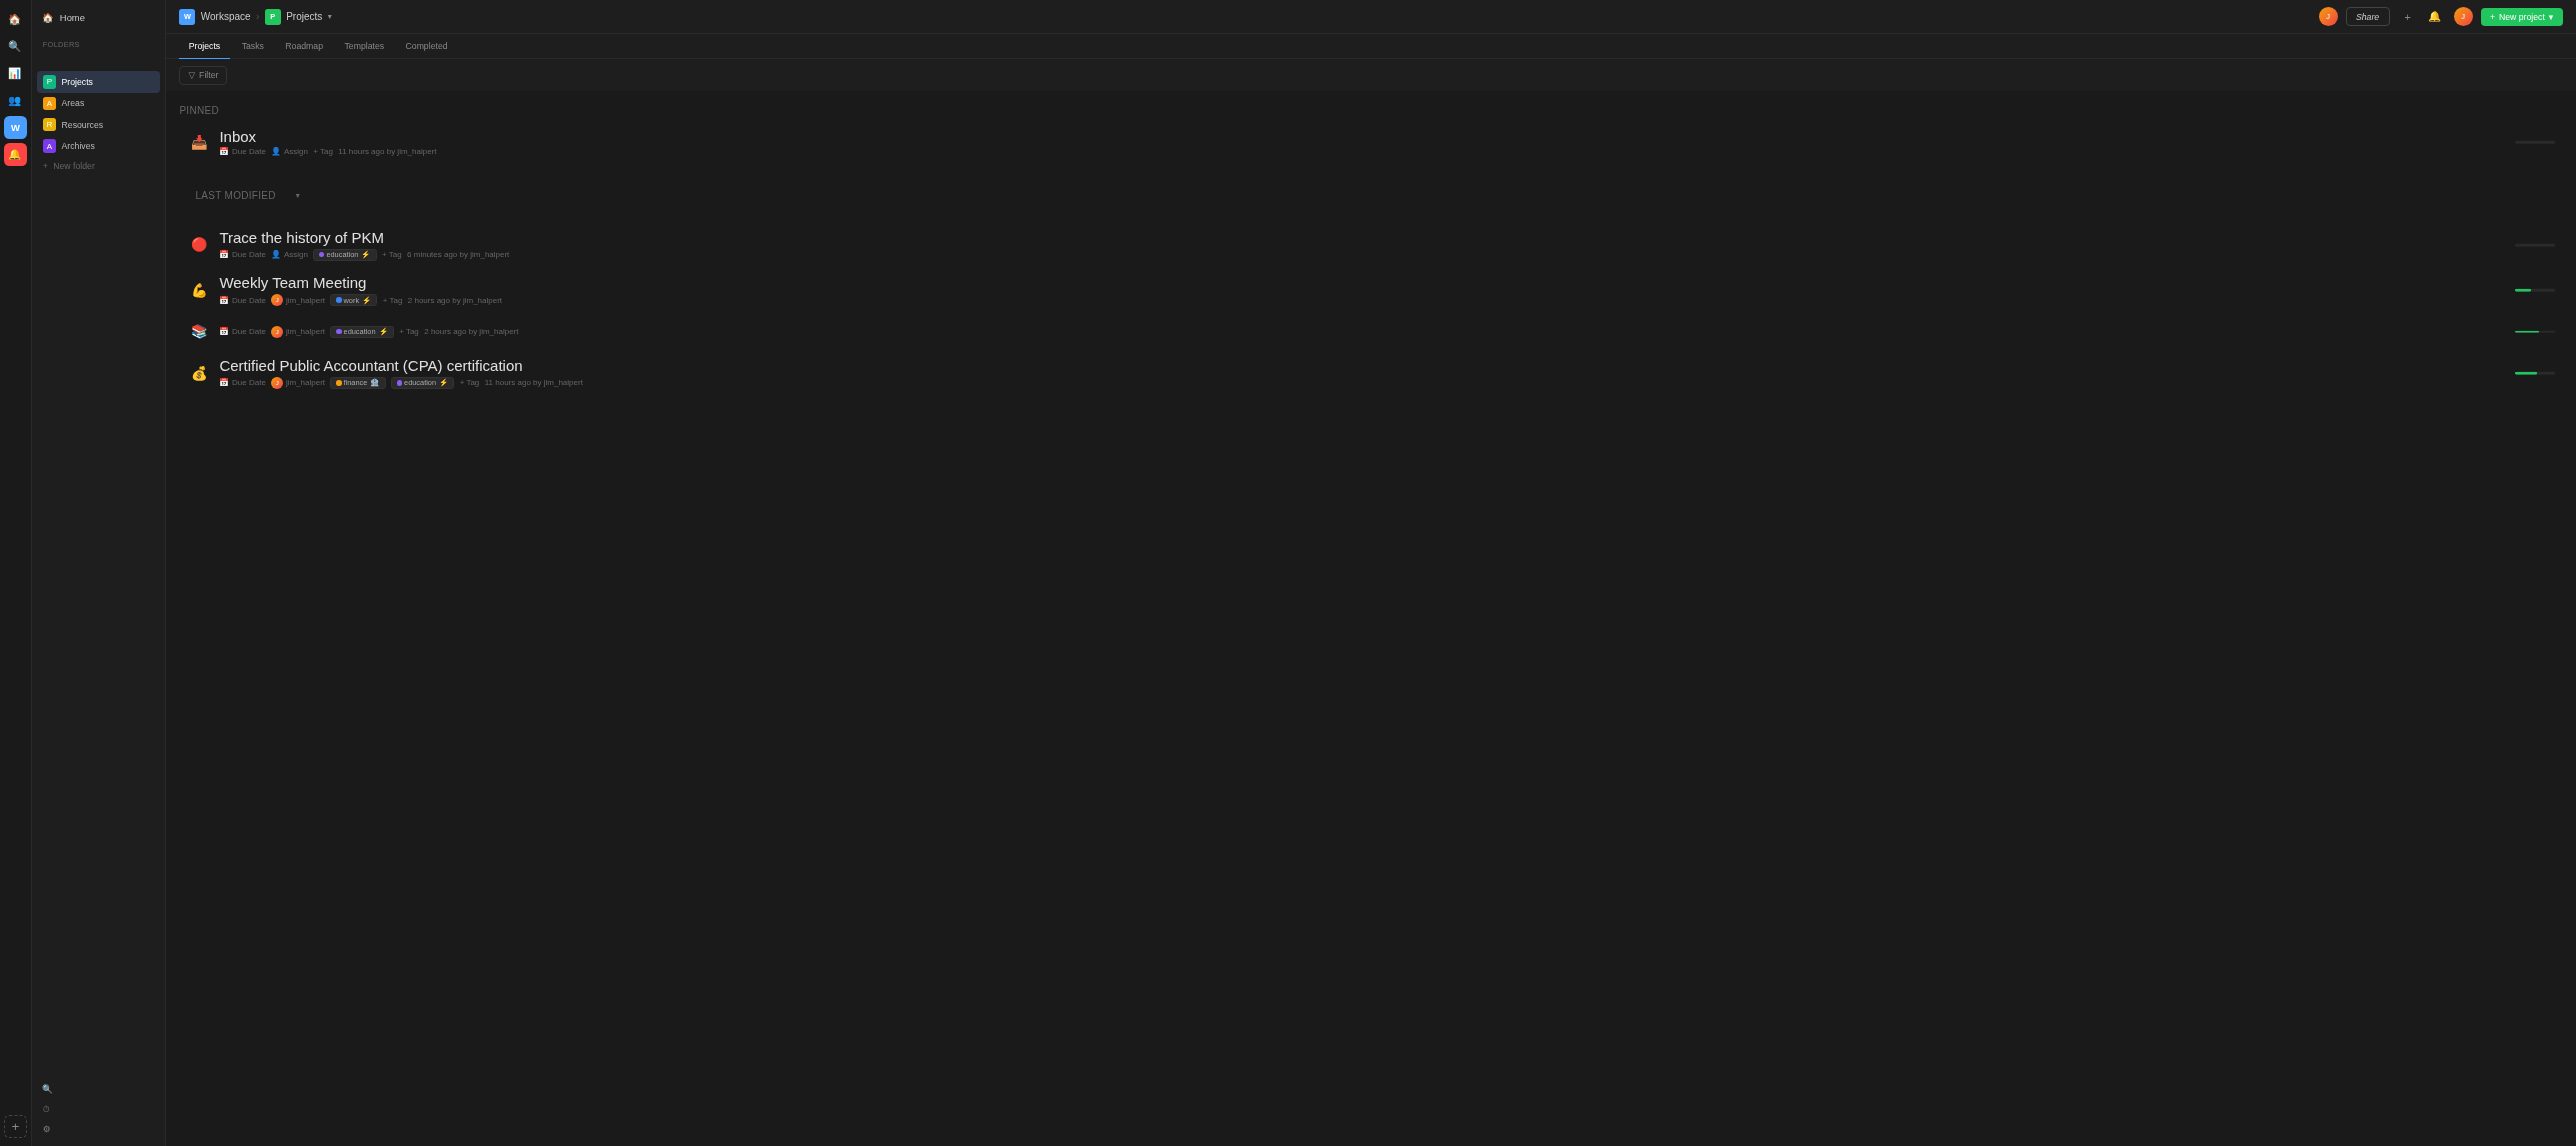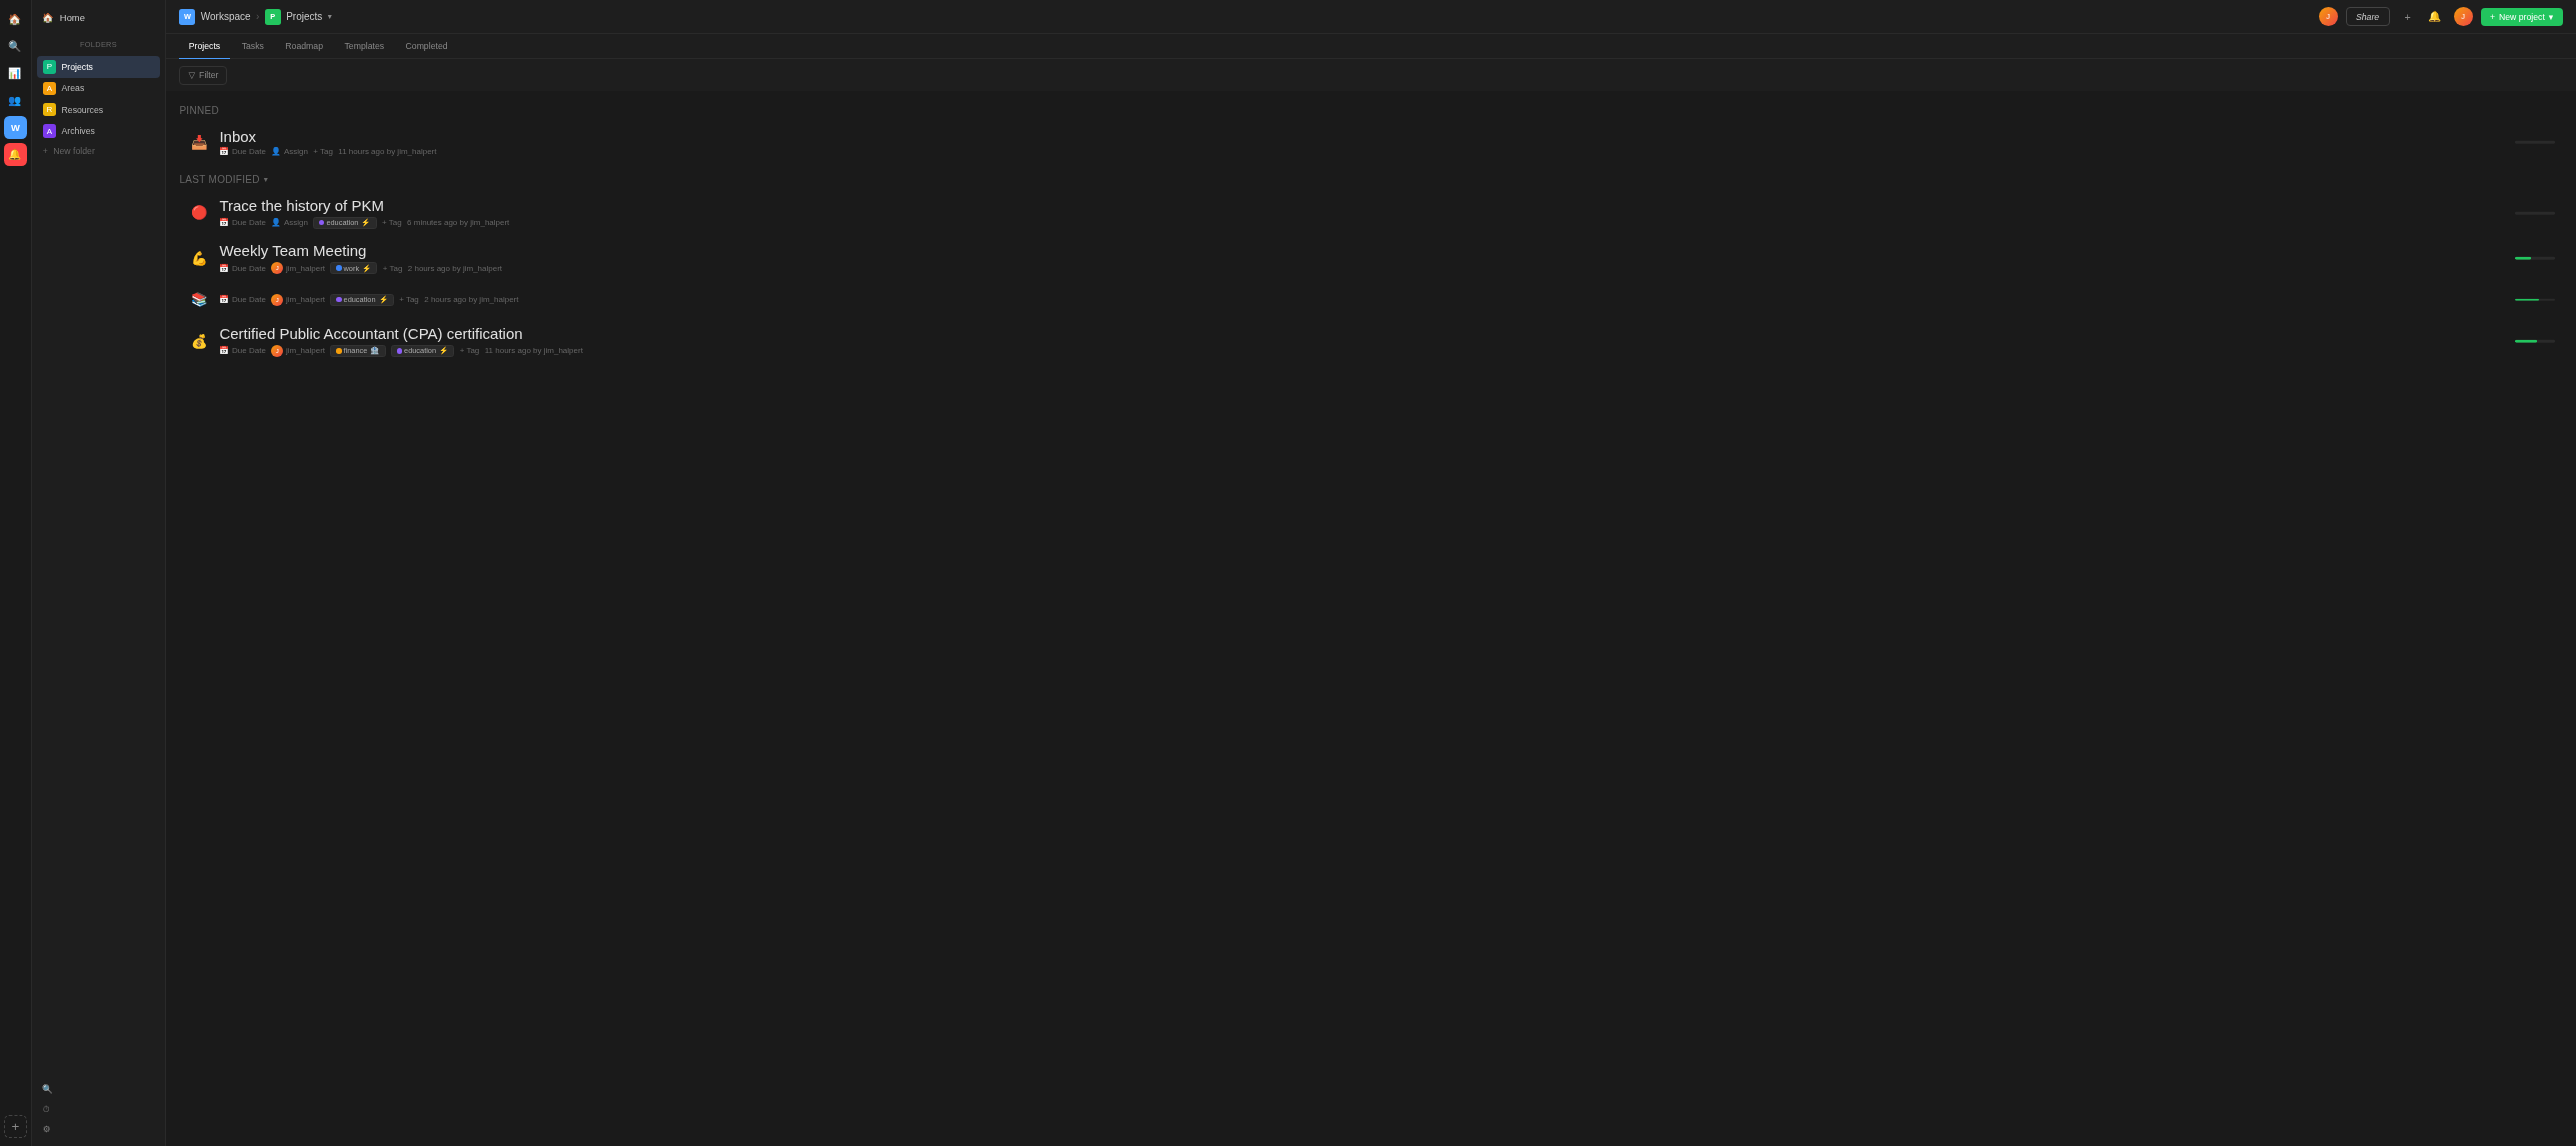--- a/index.html
+++ b/index.html
@@ -96,22 +96,21 @@
       color: #ccc;
       margin-bottom: 5.4px;
     }
     .sidebar-section-label {
       font-size: 7.4px;
       color: #666;
       padding: 2.7px 5.4px;
       text-transform: uppercase;
       letter-spacing: 0.3px;
       margin-top: 5.4px;
-      margin-bottom: 4px;
-      text-align: center;
+      margin-bottom: 19px;
     }
     .sidebar-item {
       display: flex;
       align-items: center;
       gap: 5.4px;
       padding: 4px 5.4px;
       border-radius: 4px;
       cursor: pointer;
       color: #bbb;
       font-size: 8.7px;
@@ -550,21 +549,21 @@
         </div>
         <div class="right-indicators">
           <div class="progress-track">
             <div class="progress-fill" style="width:0%;background:#555;"></div>
           </div>
         </div>
       </div>
     </div>
 
     <div style="display:flex;align-items:center;gap:4px;margin-top:10.7px;margin-bottom:5.4px;">
-      <span class="section-label" style="margin:0;">LAST MODIFIED</span>
+      <span class="section-label" style="margin:16px;">LAST MODIFIED</span>
       <span style="color:#666;font-size:8px;cursor:pointer;">▾</span>
     </div>
 
     <div class="project-list">
 
       <div class="project-item" style="position:relative;">
         <div class="project-emoji">🔴</div>
         <div class="project-info">
           <div class="project-name">Trace the history of PKM</div>
           <div class="project-meta">

